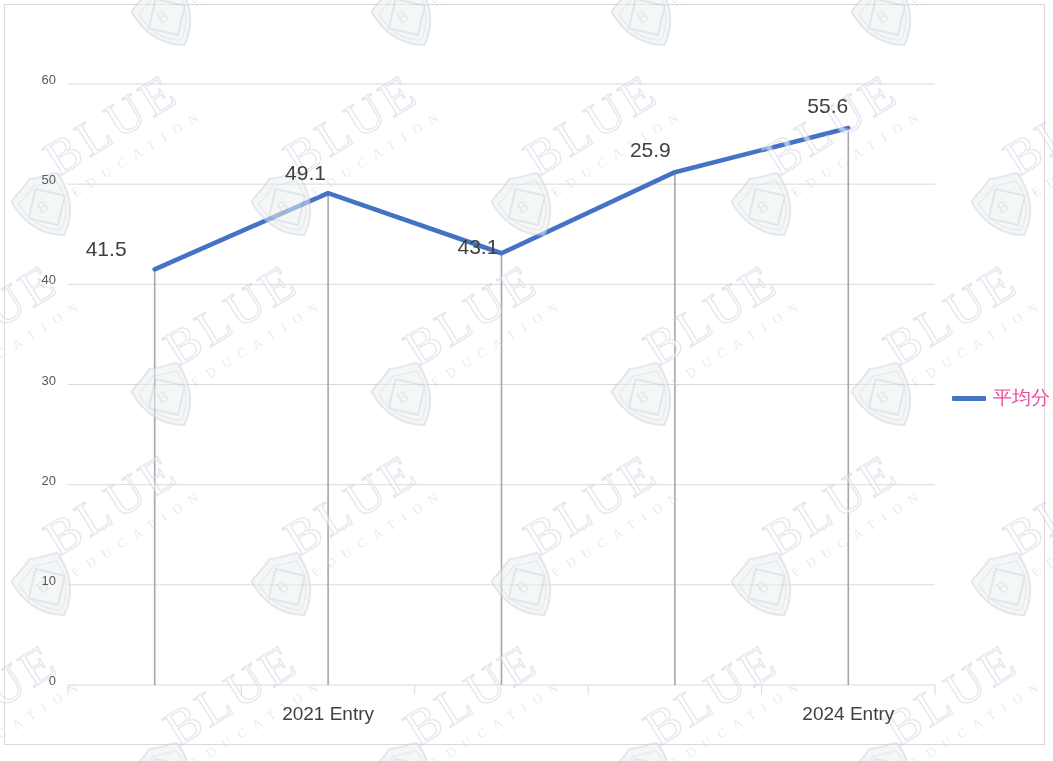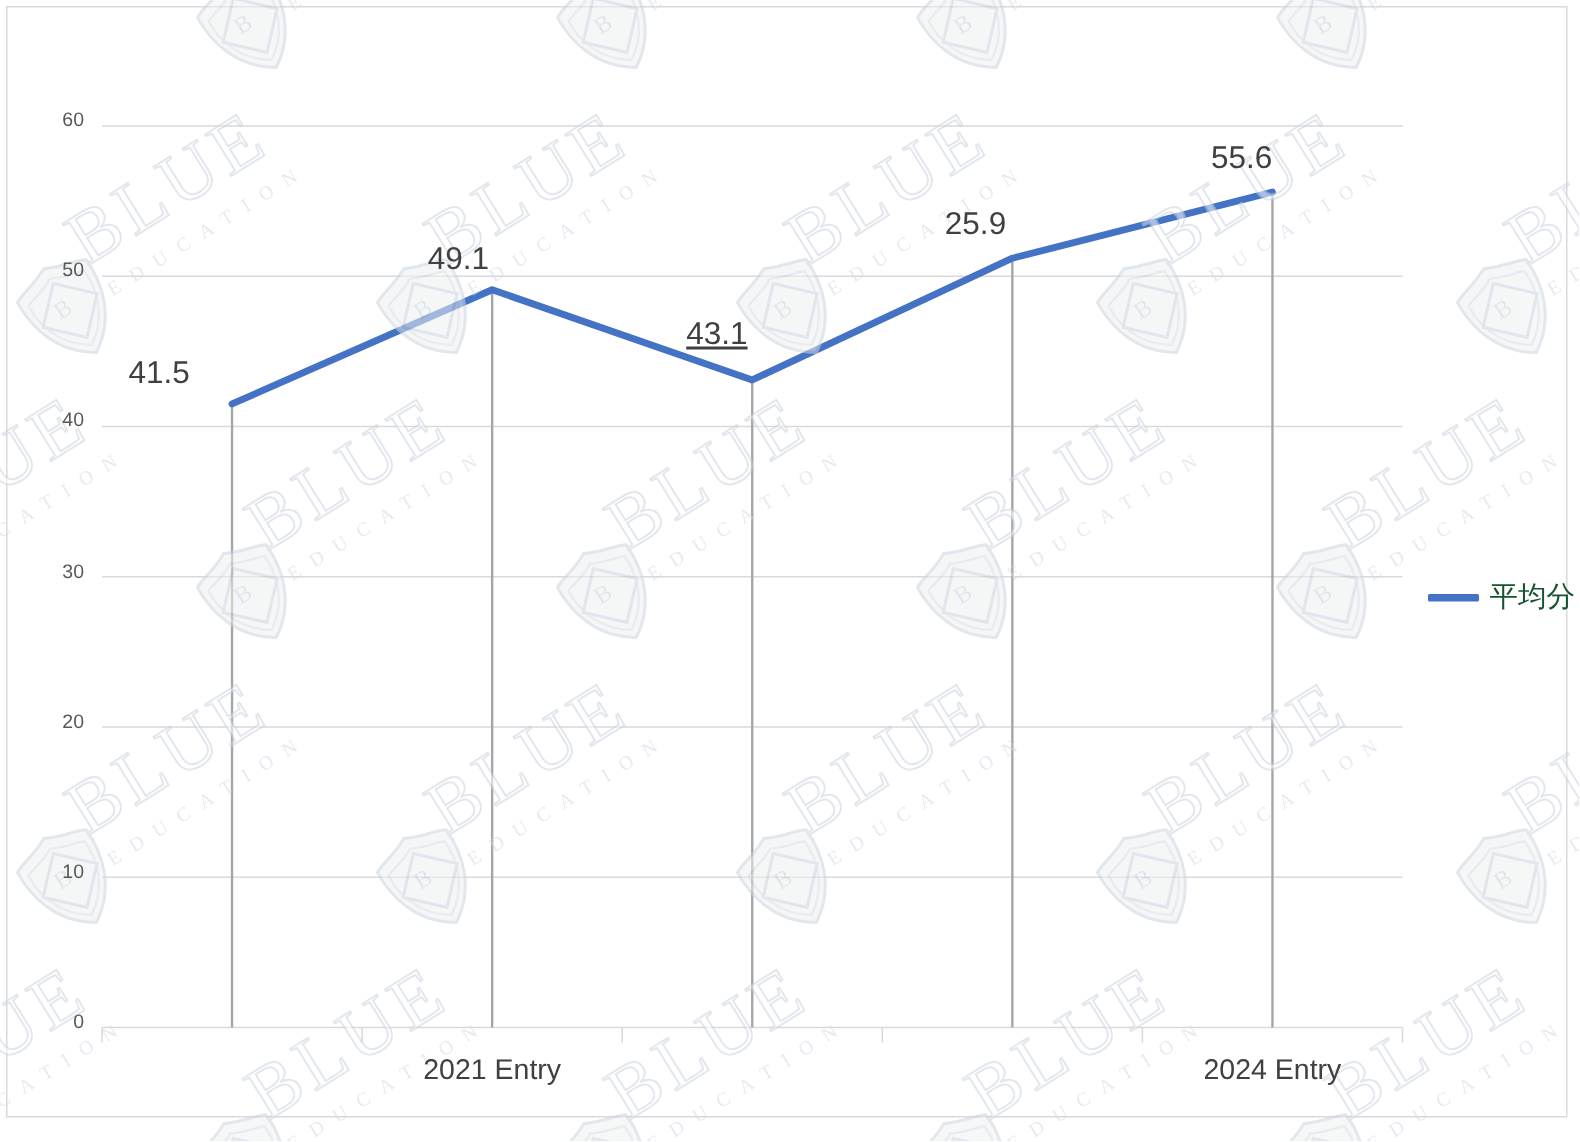--- a/index.html
+++ b/index.html
@@ -133,21 +133,21 @@
     gap: 7px;
     white-space: nowrap;
   }
   #legend-swatch {
     width: 34px;
     height: 5px;
     border-radius: 1px;
   }
   #legend-label {
     font-size: 19px;
-    color: #14532d;
+    color: #ec4899;
     font-family: "Liberation Sans", sans-serif;
   }
 </style>
 </head>
 <body>
 
 <div id="chart-root">
   <div id="chart-frame"></div>
 
   <svg id="plot-svg" width="1053" height="761">
@@ -428,21 +428,21 @@
       <div class="y-tick-label" style="left: 0px; width: 56px; top: 572.833px;">10</div>
       <div class="y-tick-label" style="left: 0px; width: 56px; top: 472.667px;">20</div>
       <div class="y-tick-label" style="left: 0px; width: 56px; top: 372.5px;">30</div>
       <div class="y-tick-label" style="left: 0px; width: 56px; top: 272.333px;">40</div>
       <div class="y-tick-label" style="left: 0px; width: 56px; top: 172.167px;">50</div>
       <div class="y-tick-label" style="left: 0px; width: 56px; top: 72px;">60</div>
       <div class="x-tick-label" style="left: 238.1px; width: 180px; top: 703px;">2021 Entry</div>
       <div class="x-tick-label" style="left: 758.3px; width: 180px; top: 703px;">2024 Entry</div>
       <div class="data-label" style="left: 85.7px; width: 90px; top: 223.308px;">41.5</div>
       <div class="data-label" style="left: 285.1px; width: 90px; top: 147.182px;">49.1</div>
-      <div class="data-label" style="left: 457.5px; width: 90px; top: 197px; text-decoration: underline;">43.1</div>
+      <div class="data-label" style="left: 457.5px; width: 90px; top: 221px;">43.1</div>
       <div class="data-label" style="left: 629.9px; width: 90px; top: 124.147px;">25.9</div>
       <div class="data-label" style="left: 807.3px; width: 90px; top: 80.0733px;">55.6</div>
     </div>
 
 
   <div id="legend">
     <div id="legend-swatch" style="background: rgb(68, 114, 196);"></div>
     <span id="legend-label">平均分</span>
   </div>
 </div>

